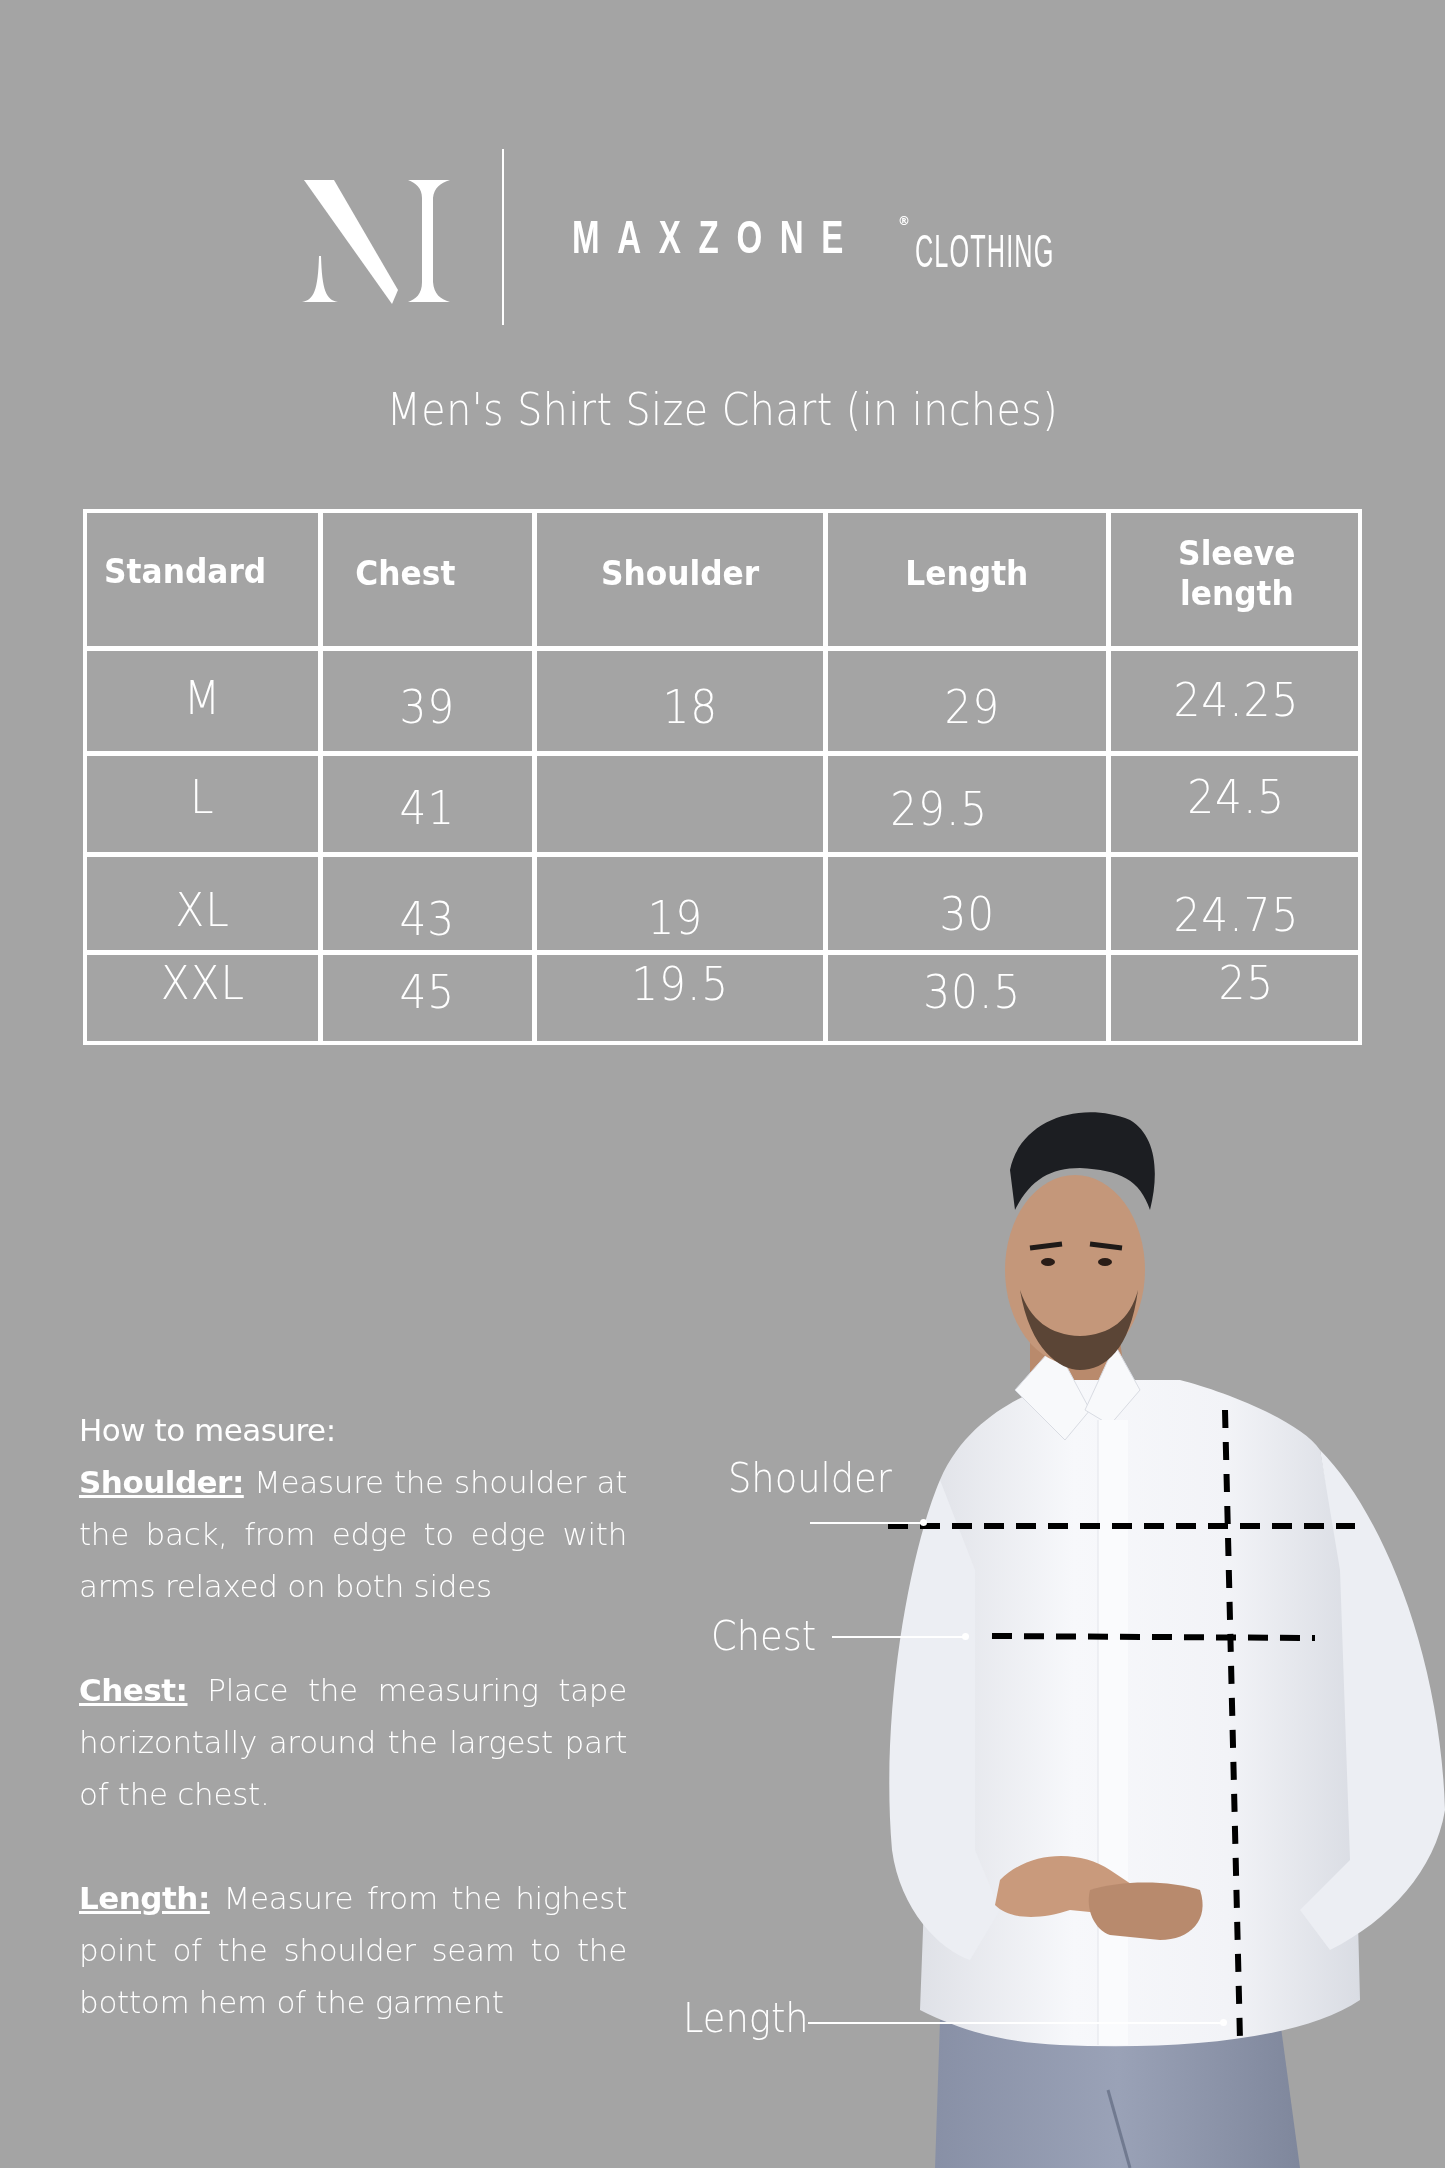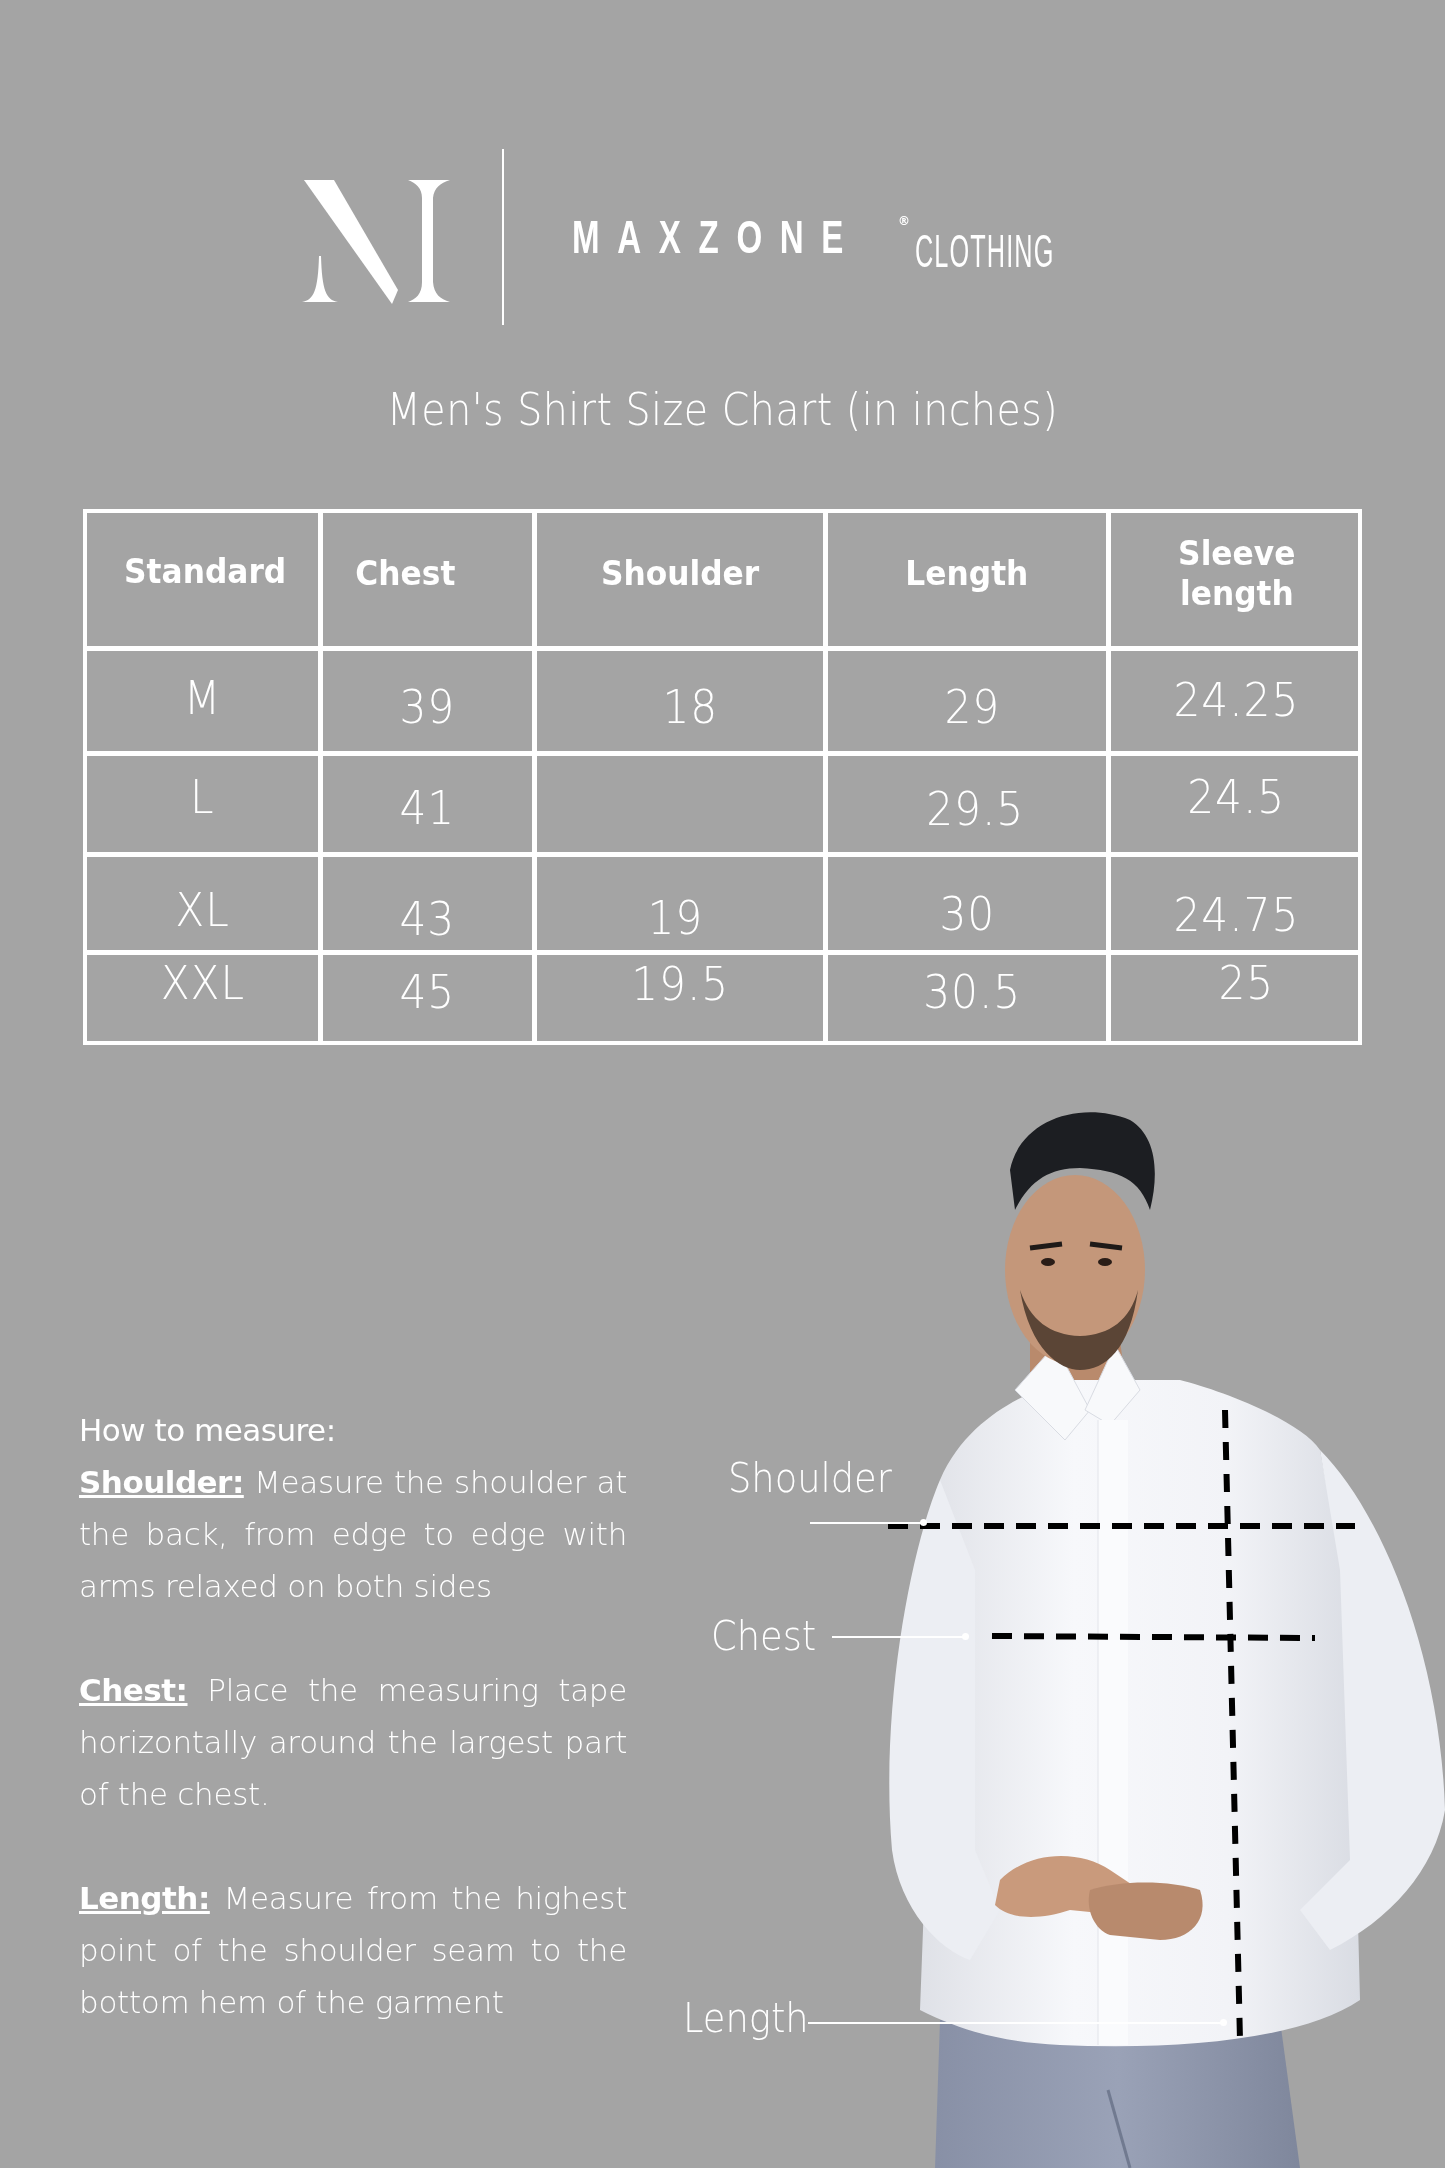--- a/index.html
+++ b/index.html
@@ -66,21 +66,21 @@
   <div class="hline" style="top:133px"></div>
   <div class="hline" style="top:238px"></div>
   <div class="hline" style="top:339px"></div>
   <div class="hline" style="top:437px"></div>
   <div class="vline" style="left:231px"></div>
   <div class="vline" style="left:445px"></div>
   <div class="vline" style="left:736px"></div>
   <div class="vline" style="left:1019px"></div>
 
   <div class="row" style="top:0;height:133px">
-    <div class="cell" style="left:0;width:206px;justify-content:flex-end;padding-left:10px;padding-bottom:16px">
+    <div class="cell" style="left:0;width:206px;justify-content:flex-start;padding-left:10px;padding-bottom:16px">
         <span class="th">Standard</span>
       </div>
     <div class="cell" style="left:236px;width:209px;justify-content:flex-start;padding-left:28px;padding-bottom:12px">
         <span class="th">Chest</span>
       </div>
     <div class="cell" style="left:450px;width:286px;padding-bottom:12px">
         <span class="th">Shoulder</span>
       </div>
     <div class="cell" style="left:741px;width:278px;padding-bottom:12px">
         <span class="th">Length</span>
@@ -109,21 +109,21 @@
       </div>
   </div>
 
   <div class="row" style="top:243px;height:96px">
     <div class="cell" style="left:0;width:231px;padding-bottom:14px">
         <span class="td">L</span>
       </div>
     <div class="cell" style="left:236px;width:209px;padding-top:8px">
         <span class="td">41</span>
       </div>
-    <div class="cell" style="left:777px;width:223px;padding-top:10px">
+    <div class="cell" style="left:741px;width:223px;padding-top:10px">
         <span class="td">29.5</span>
       </div>
     <div class="cell" style="left:1024px;width:251px;padding-bottom:14px">
         <span class="td">24.5</span>
       </div>
   </div>
 
   <div class="row" style="top:344px;height:115px">
     <div class="cell" style="left:0;width:231px;padding-bottom:10px">
         <span class="td">XL</span>

